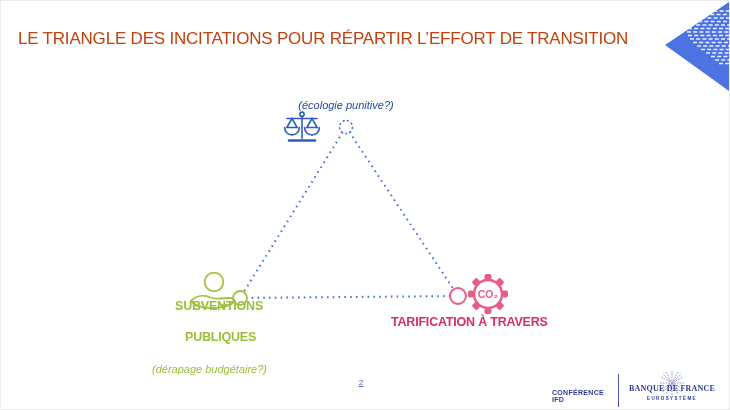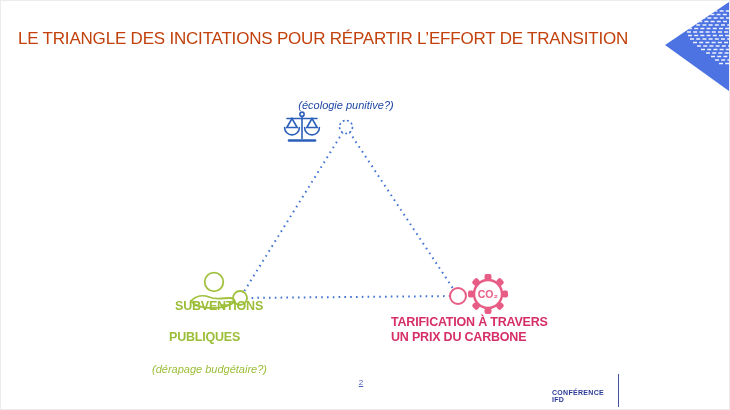--- a/index.html
+++ b/index.html
@@ -115,26 +115,39 @@
       <rect x="19.5" y="2" width="7" height="6" rx="2" transform="rotate(270 23 22)"></rect>
       <rect x="19.5" y="2" width="7" height="6" rx="2" transform="rotate(315 23 22)"></rect>
     </g>
     <circle cx="23" cy="22" r="14" fill="#ffffff" stroke="#E75D85" stroke-width="2.4"></circle>
     <text x="23" y="26" text-anchor="middle" font-family="Liberation Sans, sans-serif" font-size="10.5" font-weight="bold" fill="#E75D85">CO₂</text>
   </svg>
 
   <div class="abs v-sub blue-t center" style="left:245px;top:98px;width:200px;">(écologie punitive?)</div>
 
   <div class="abs v-label green-t" style="left:168px;top:298px;margin-left:6px;">SUBVENTIONS</div>
-  <div class="abs v-label green-t" style="left:168px;top:329px;">PUBLIQUES</div>
+  <div class="abs v-label green-t" style="left:184px;top:329px;">PUBLIQUES</div>
   <div class="abs v-sub green-t" style="left:151px;top:346px;margin-top:16px;">(dérapage budgétaire?)</div>
 
   <div class="abs v-label pink-t" style="left:390px;top:314px;">TARIFICATION À TRAVERS</div>
-  <div class="abs v-label pink-t" style="left:390px;top:329px;">UN PRIX DU CARBONE</div>
 
   <div class="abs page-number">2</div>
 
   <div class="abs conference">CONFÉRENCE IFD</div>
 
   <div class="abs footer-divider"></div>
 
+  <div class="abs bdf-logo">
+    <svg style="position:absolute;left:31px;top:0px;" width="26" height="26" viewBox="0 0 26 26" stroke="#8A94CC" stroke-width="1" stroke-dasharray="1.6,1.2">
+      <line x1="13" y1="1" x2="13" y2="25"></line>
+      <line x1="1" y1="13" x2="25" y2="13"></line>
+      <line x1="4.5" y1="4.5" x2="21.5" y2="21.5"></line>
+      <line x1="21.5" y1="4.5" x2="4.5" y2="21.5"></line>
+      <line x1="7" y1="2" x2="19" y2="24"></line>
+      <line x1="19" y1="2" x2="7" y2="24"></line>
+      <line x1="2" y1="7" x2="24" y2="19"></line>
+      <line x1="2" y1="19" x2="24" y2="7"></line>
+    </svg>
+    <div class="bdf-name">BANQUE DE FRANCE</div>
+    <div class="bdf-sub">EUROSYSTÈME</div>
+  </div>
 
 </div>
 
 </body></html>

